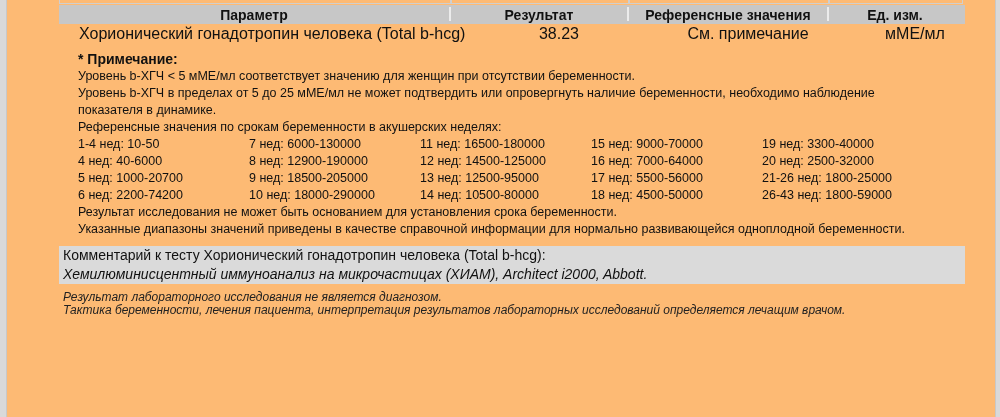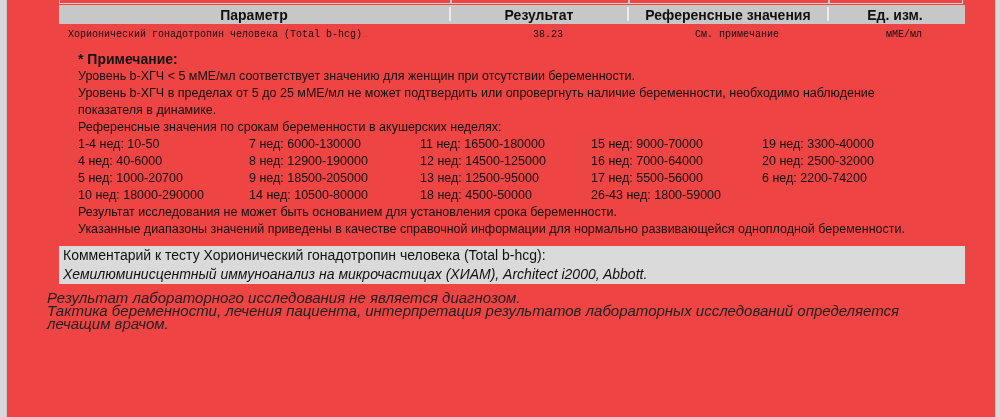--- a/index.html
+++ b/index.html
@@ -5,43 +5,43 @@
     html, body { margin: 0; padding: 0; }
     body {
       width: 1000px; height: 417px; overflow: hidden;
       background: #d9d9d9;
       font-family: "Liberation Sans", sans-serif;
       color: #111;
       position: relative;
     }
     .page {
       position: absolute; left: 6px; top: 0; width: 988px; height: 417px;
-      background: #ef4444;
+      background: #fdba74;
       border-left: 1px solid #c8c8c8;
       border-right: 1px solid #c8c8c8;
     }
     .top-strip {
       position: absolute; top: 0; left: 52px; width: 906px; height: 4px;
       display: flex;
     }
     .top-strip div { border: 1px solid #cfcfcf; border-top: none; height: 3px; }
     .hdr {
       position: absolute; top: 5px; left: 52px; width: 906px; height: 19px;
       background: #c7c7c7;
       display: flex; font-weight: bold; font-size: 14px;
     }
     .hdr > div { display: flex; align-items: center; justify-content: center; height: 19px; }
     .hdr .sep { width: 2px; background: #ececec; height: 14px; margin-top: 2px; }
     .c1 { width: 390px; }
     .c2 { width: 176px; }
     .c3 { width: 198px; }
     .c4 { width: 132px; }
     .row {
-      position: absolute; top: 24px; left: 57px; width: 906px; height: 20px;
-      display: flex; font-size: 10px; font-family: Liberation Mono, monospace;
+      position: absolute; top: 24px; left: 68px; width: 906px; height: 20px;
+      display: flex; font-size: 16px;
     }
     .row > div { display: flex; align-items: center; height: 20px; }
     .row .c1 { justify-content: flex-start; padding-left: 4px; width: 388px; }
     .row .c2 { justify-content: center; }
     .row .c3 { justify-content: center; }
     .row .c4 { justify-content: center; }
     .note {
       position: absolute; left: 71px; top: 50px; width: 900px;
       font-size: 12.5px; line-height: 17px;
     }
@@ -52,22 +52,22 @@
       line-height: 17px;
     }
     .comment {
       position: absolute; left: 52px; top: 246px; width: 906px; height: 38px;
       background: #dadada;
       font-size: 14px; line-height: 19px;
     }
     .comment div { padding-left: 4px; }
     .comment .method { font-style: italic; }
     .disclaimer {
-      position: absolute; left: 40px; top: 291px; width: 900px;
-      font-size: 15px; line-height: 13px; font-style: italic; color: #222;
+      position: absolute; left: 56px; top: 291px; width: 900px;
+      font-size: 12px; line-height: 13px; font-style: italic; color: #222;
     }
   </style>
 </head>
 <body>
 
 <div class="page">
 
   <div class="top-strip">
     <div style="width:390px"></div>
       <div style="width:176px"></div>
@@ -106,20 +106,21 @@
       <div>19 нед: 3300-40000</div>
       <div>4 нед: 40-6000</div>
       <div>8 нед: 12900-190000</div>
       <div>12 нед: 14500-125000</div>
       <div>16 нед: 7000-64000</div>
       <div>20 нед: 2500-32000</div>
       <div>5 нед: 1000-20700</div>
       <div>9 нед: 18500-205000</div>
       <div>13 нед: 12500-95000</div>
       <div>17 нед: 5500-56000</div>
+      <div>21-26 нед: 1800-25000</div>
       <div>6 нед: 2200-74200</div>
       <div>10 нед: 18000-290000</div>
       <div>14 нед: 10500-80000</div>
       <div>18 нед: 4500-50000</div>
       <div>26-43 нед: 1800-59000</div>
     </div>
     <div>Результат исследования не может быть основанием для установления срока беременности.</div>
     <div>Указанные диапазоны значений приведены в качестве справочной информации для нормально развивающейся одноплодной беременности.</div>
   </div>
 

